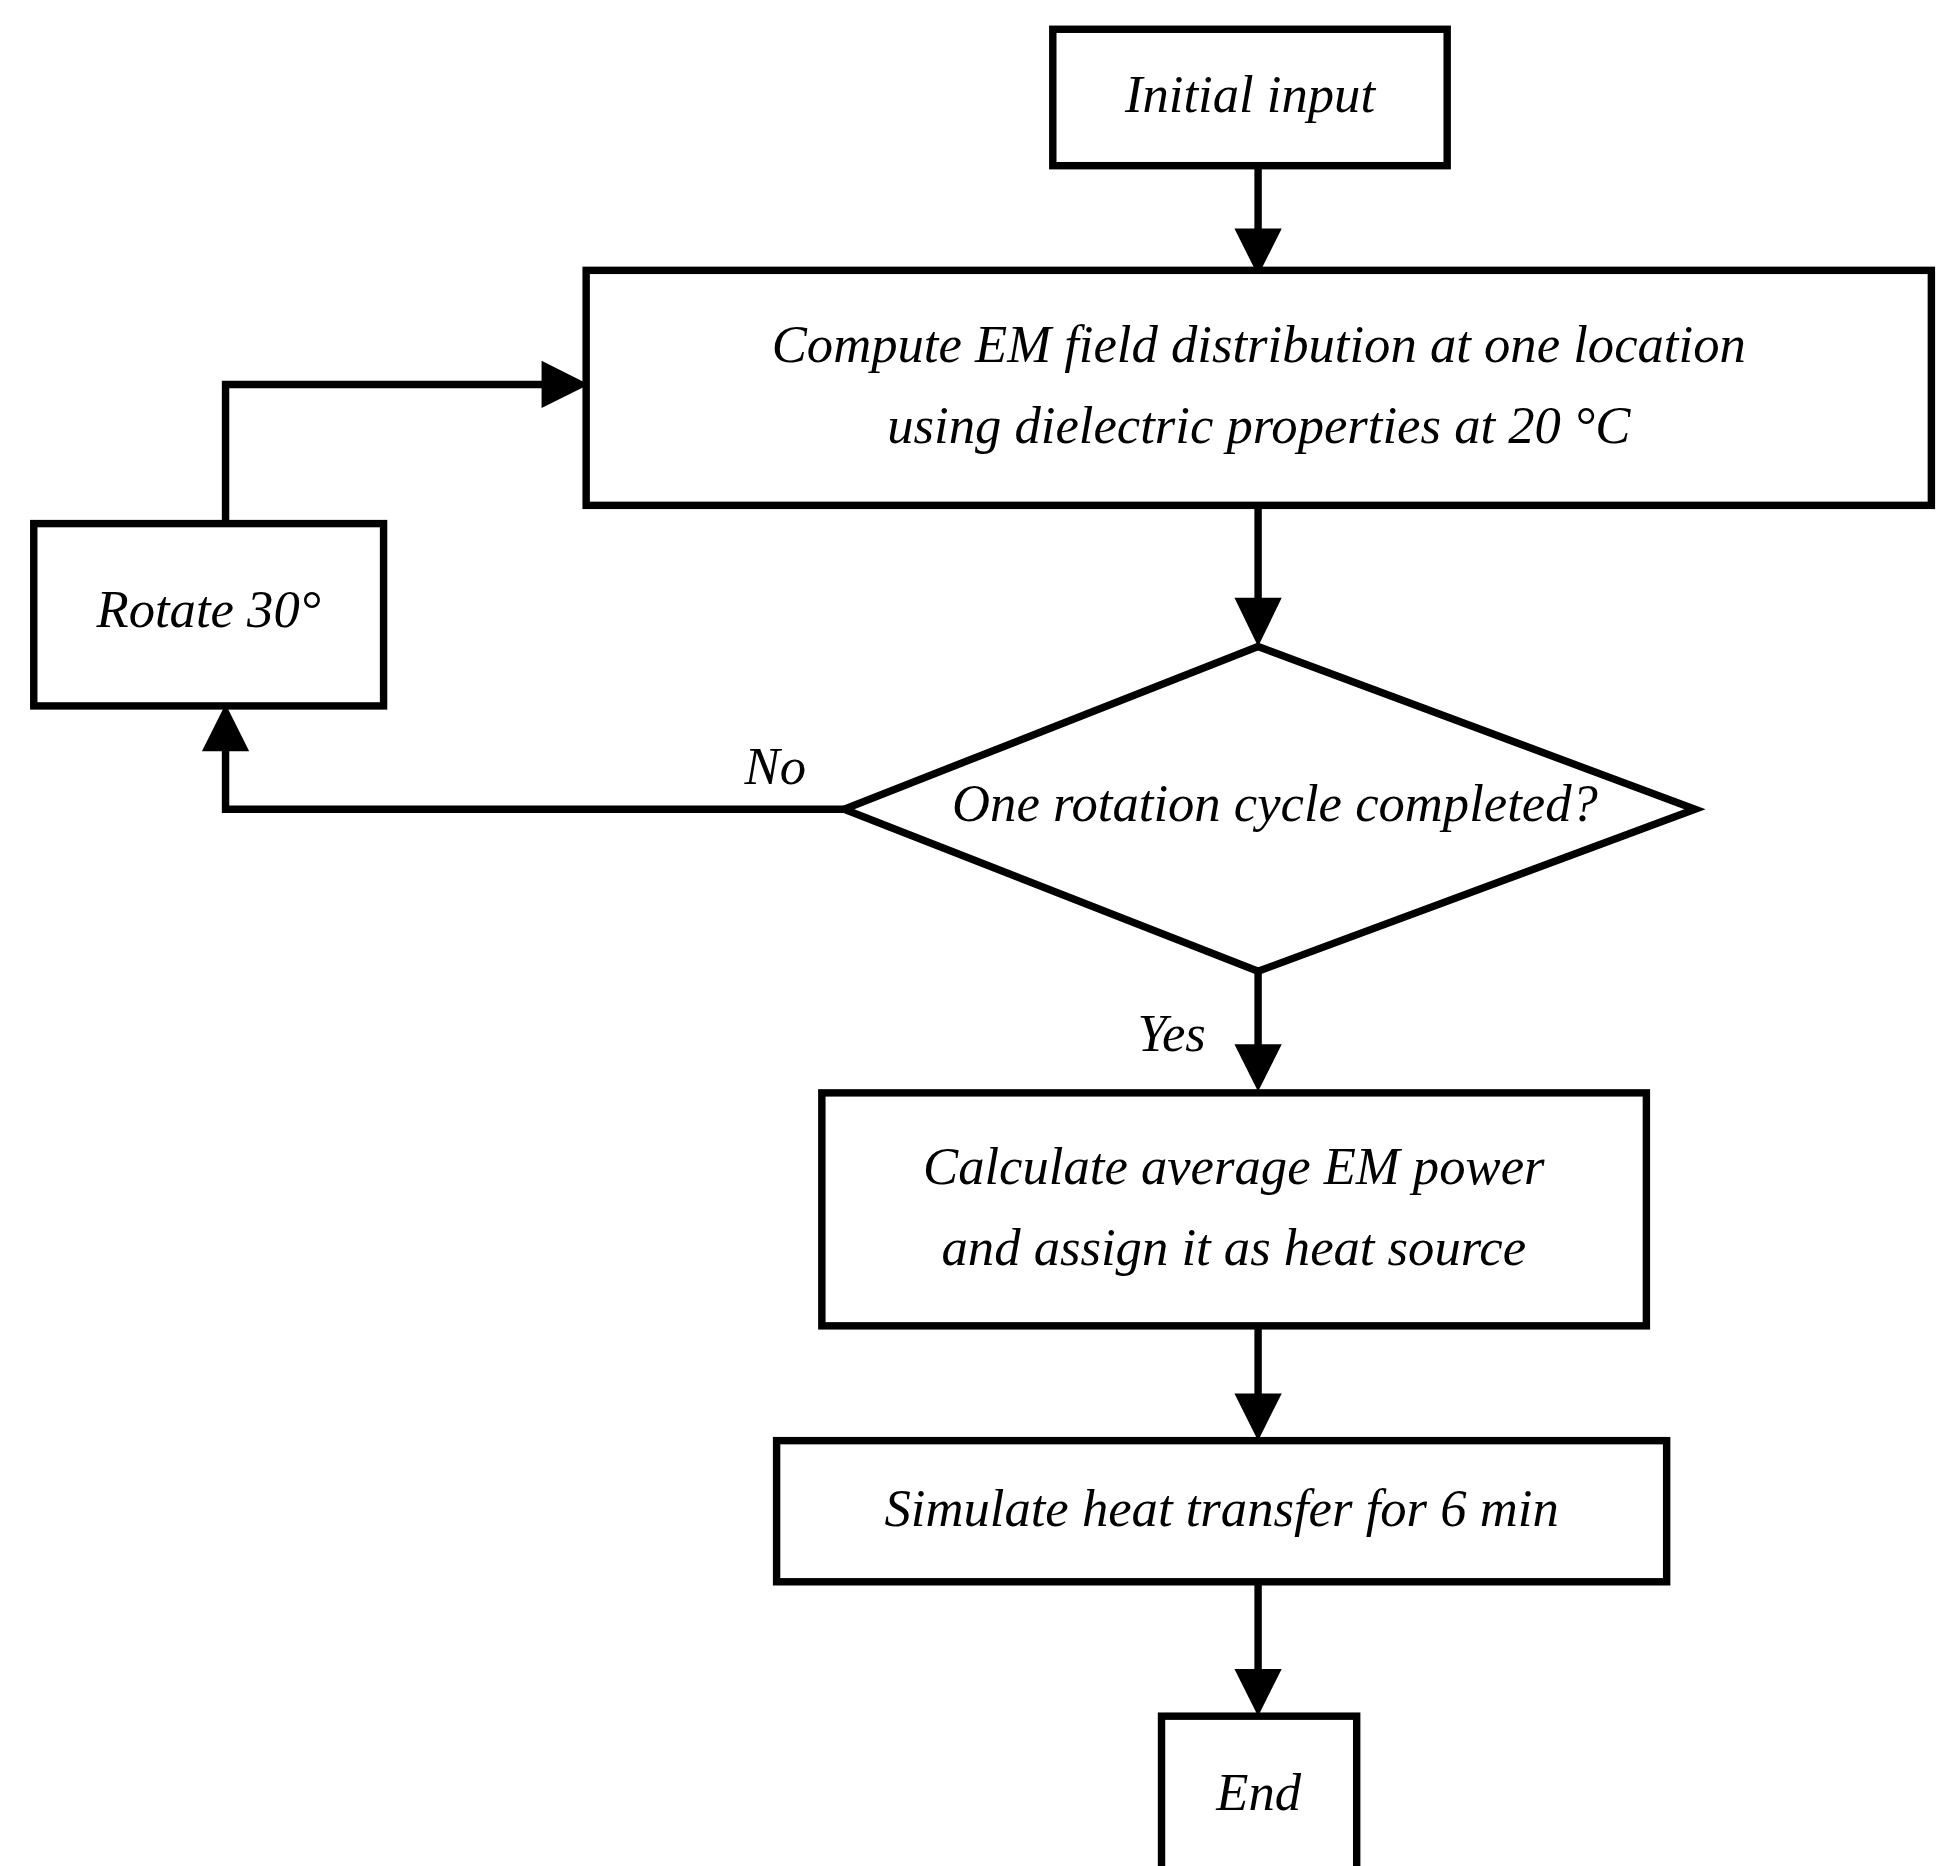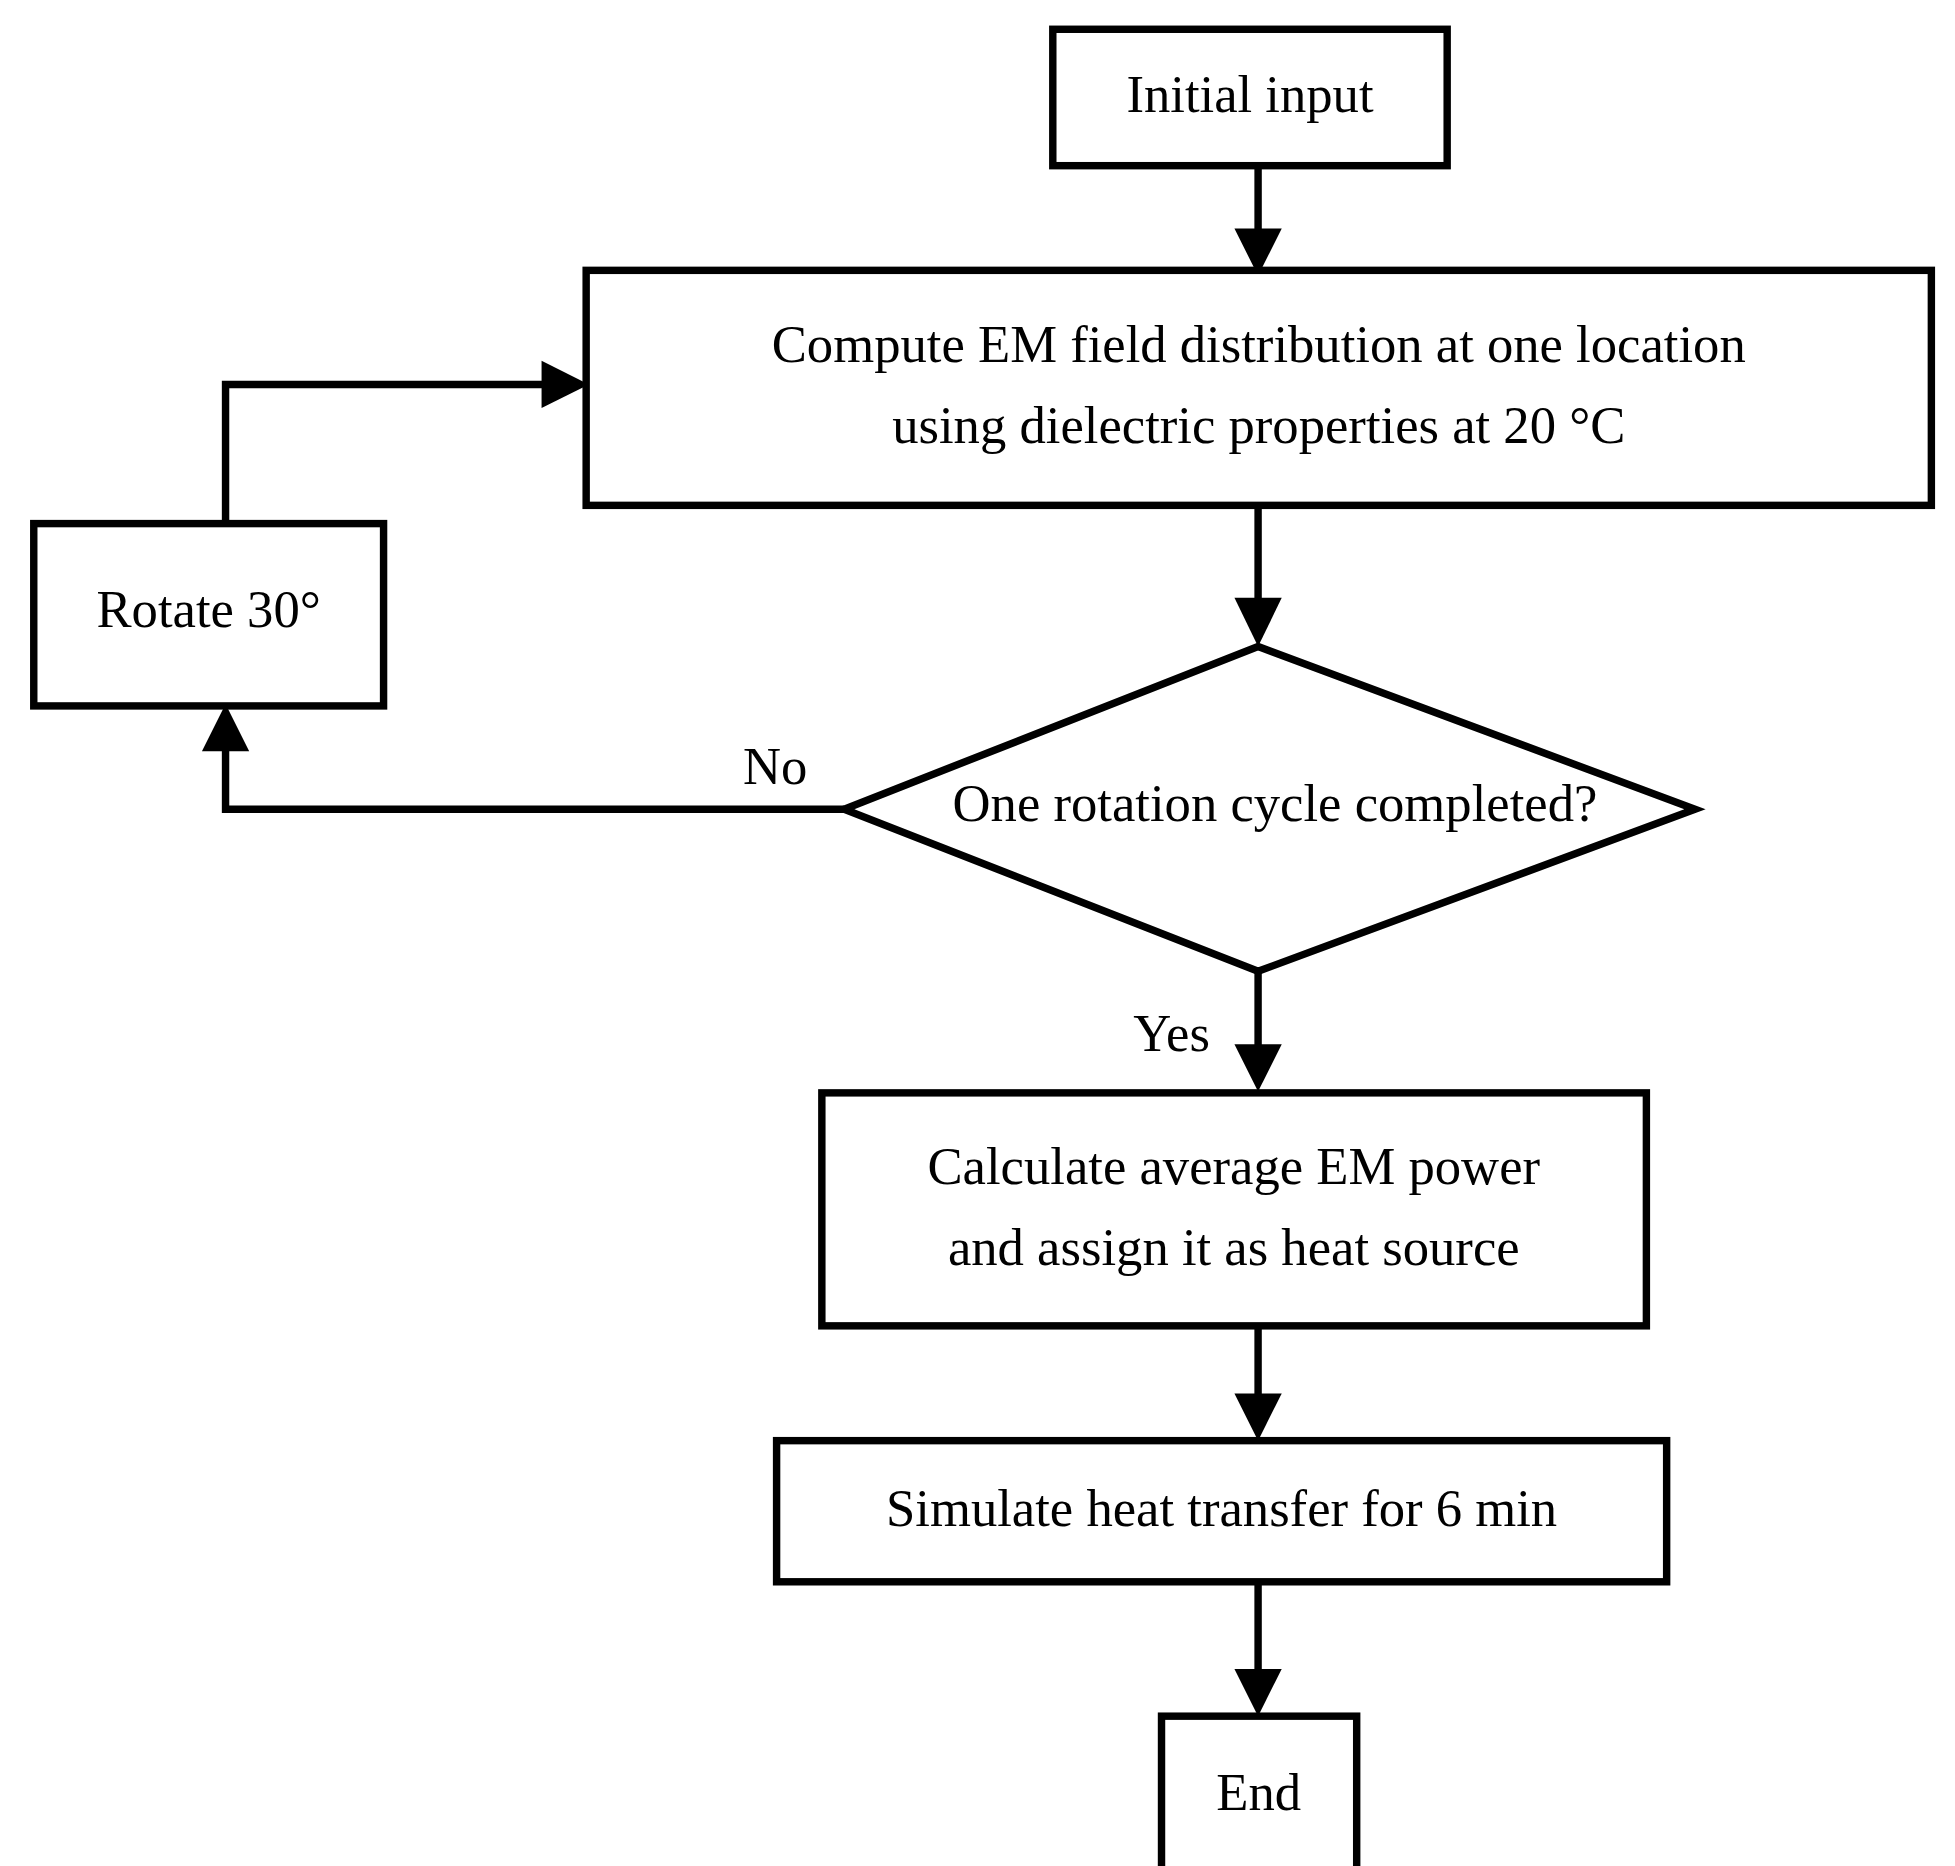--- a/index.html
+++ b/index.html
@@ -10,20 +10,21 @@
   body {
     width: 1955px;
     height: 1867px;
     font-family: "Liberation Serif", "DejaVu Serif", serif;
     overflow: hidden;
   }
   #flowchart-root {
     position: relative;
     width: 1955px;
     height: 1310px;
+    font-style: italic;
   }
   svg.chart-canvas {
     display: block;
     width: 1955px;
     height: 1867px;
   }
   .node-box {
     fill: #ffffff;
     stroke: #000000;
     stroke-width: 11;

